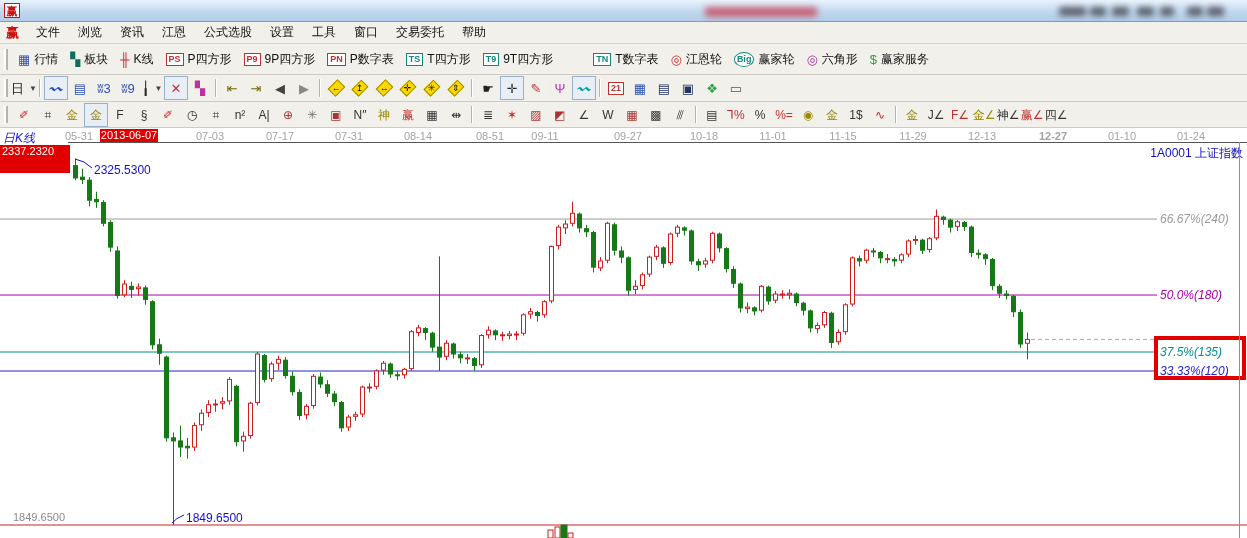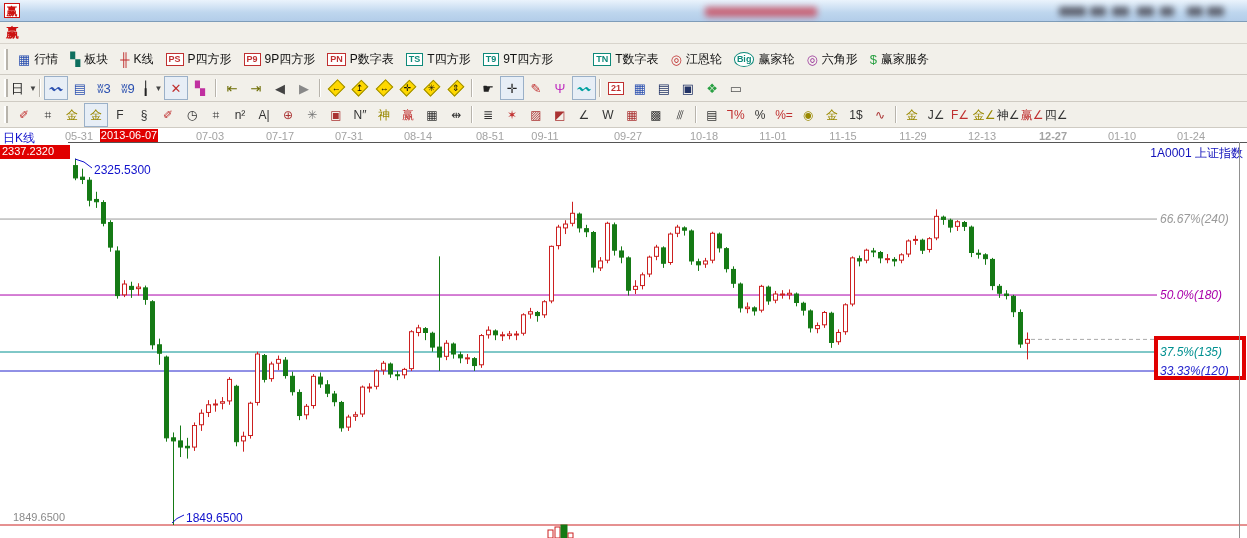--- a/index.html
+++ b/index.html
@@ -39,25 +39,25 @@
   .badge.round { border-radius:50%; padding:1px 2px; }
   .sbtn { width:24px; justify-content:center; }
   .dd { font-size:8px; color:#444; margin-left:1px; }
   .dmd { width:14px; height:14px; background:#ffd800; border:1px solid #998a00;
     transform:rotate(45deg); display:flex; align-items:center; justify-content:center; margin:2px; }
   .dmd > span { transform:rotate(-45deg); font-size:9px; color:#111; line-height:1; }
 
   
   .chart { position:absolute; left:0; top:128px; width:1247px; height:410px; background:#fff; }
   .axis-line { position:absolute; left:68px; top:14px; width:1179px; height:1px; background:#555; }
-  .period-label { position:absolute; left:3px; top:2px; color:#1111cc; font-size:12px; }
+  .period-label { position:absolute; left:3px; top:2px; color:#1111cc; font-size:12px;font-style:italic; }
   .tick { position:absolute; top:2px; color:#a3a3a3; font-size:11px; transform:translateX(-50%); }
   .cross-date { position:absolute; left:100px; top:1px; width:58px; height:13px; background:#e00000;
     color:#fff; font-size:11px; text-align:center; line-height:13px; }
-  .cross-price { position:absolute; left:0; top:17px; width:70px; height:14px; background:#e00000;
+  .cross-price { position:absolute; left:0; top:17px; width:70px; height:28px; background:#e00000;
     color:#fff; font-size:11px; line-height:13px; padding-left:2px; }
   .symbol-label { position:absolute; right:4px; top:17px; color:#1111bb; font-size:12px; }
   #chart-svg { position:absolute; left:0; top:14px; }
   .gann-label { position:absolute; font-size:12px; white-space:nowrap;font-style:italic; }
   .hi-label { position:absolute; left:94px; top:35px; color:#1111cc; font-size:12px; }
   .lo-label-left { position:absolute; left:13px; top:383px; color:#8a8a8a; font-size:11px; }
   .lo-label-point { position:absolute; left:186px; top:383px; color:#1111cc; font-size:12px; }
   .anno-box { position:absolute; left:1154px; top:208px; width:92px; height:44px;
     border:4px solid #e00000; }
   .right-border { position:absolute; left:1239px; top:14px; width:1px; height:396px; background:#909090; }
@@ -74,20 +74,21 @@
     <div class="redact dark" style="left:1090px; width:16px;"></div>
     <div class="redact dark" style="left:1112px; width:17px;"></div>
     <div class="redact dark" style="left:1137px; width:17px;"></div>
     <div class="redact dark" style="left:1160px; width:14px;"></div>
     <div class="redact dark" style="left:1187px; width:16px;"></div>
     <div class="redact dark" style="left:1207px; width:17px;"></div>
   </div>
 
   <div class="menubar">
     <span class="menu-logo">赢</span>
+    <span id="menu-items"><span class="menu-item">文件</span><span class="menu-item">浏览</span><span class="menu-item">资讯</span><span class="menu-item">江恩</span><span class="menu-item">公式选股</span><span class="menu-item">设置</span><span class="menu-item">工具</span><span class="menu-item">窗口</span><span class="menu-item">交易委托</span><span class="menu-item">帮助</span></span>
   </div>
 
   <div class="toolbar" id="toolbar-main">
       <div class="grip"></div>
       <span class="tbtn">
         <span class="ticon" style="color: rgb(43, 80, 176);">▦</span>
         <span>行情</span>
       </span>
       <span class="tbtn">
         <span class="ticon" style="color: rgb(13, 110, 94);">▚</span>

